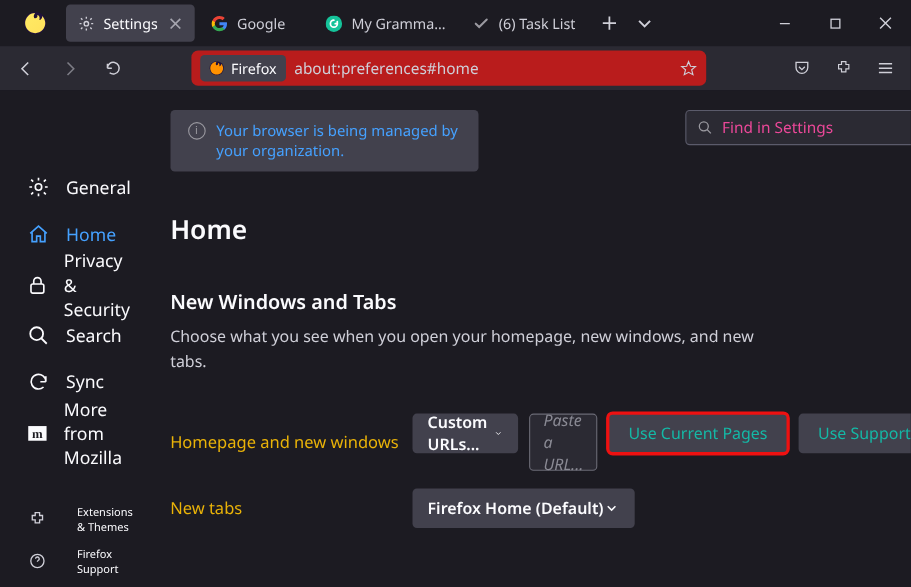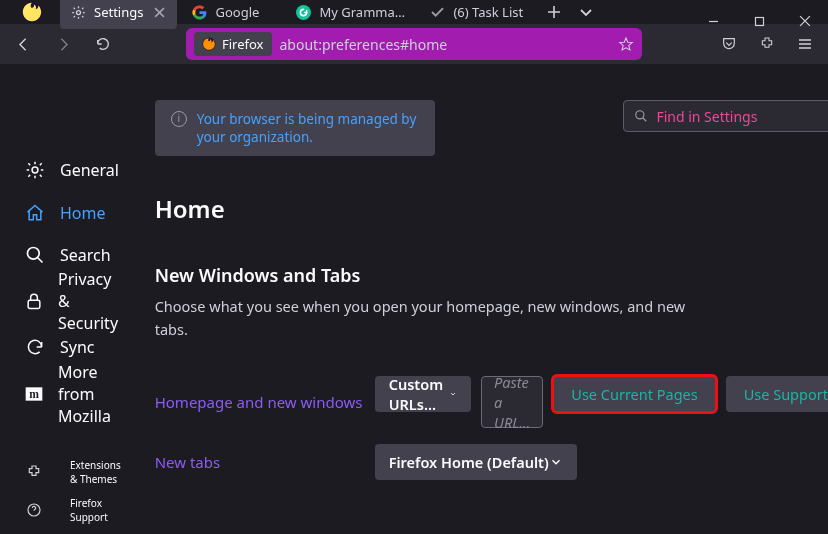--- a/index.html
+++ b/index.html
@@ -7,21 +7,21 @@
     width: 828px; height: 534px;
     background: #1c1b22;
     font-family: "Segoe UI", system-ui, sans-serif;
     font-size: 14px;
     color: #fbfbfe;
     overflow: hidden;
     position: relative;
   }
   
   .tabstrip {
-    height: 24px;
+    height: 42px;
     background: #1c1b22;
     display: flex;
     align-items: center;
     padding: 0 4px;
     gap: 4px;
   }
   .ff-logo { width:28px; height:28px; margin: 0 10px 0 14px; display:flex; align-items:center; justify-content:center;}
   .tab {
     height: 34px;
     border-radius: 4px;
@@ -46,25 +46,25 @@
     height: 40px;
     background: #2b2a33;
     display:flex; align-items:center;
     padding: 0 6px;
     gap: 6px;
   }
   .nav-btn { width:34px; height:32px; display:flex; align-items:center; justify-content:center; color:#cfcfd8; border-radius:4px;}
   .urlbar {
     flex:1;
     height:32px;
-    background:#a21caf;
+    background:#b91c1c;
     border-radius:6px;
     display:flex; align-items:center;
     padding: 0 8px;
-    margin: 0 60px 0 60px;
+    margin: 0 60px 0 48px;
     gap:8px;
   }
   .urlbar .identity {
     background:#42414d;
     height:24px; border-radius:4px;
     display:flex; align-items:center; gap:6px;
     padding:0 8px;
     font-size:13px;
   }
   .urlbar .addr { color:#cfcfd8; font-size:14px;}
@@ -120,21 +120,21 @@
     border-radius:4px;
     display:flex; align-items:center; gap:8px;
     padding:0 10px;
     color:#ec4899;
     font-size:14px;
   }
   h1.page-title { font-size:24px; font-weight:600; margin-top: 36px; color:#fbfbfe;}
   h2.section { font-size:18px; font-weight:600; margin-top: 38px; color:#fbfbfe;}
   .desc { color:#cfcfd8; font-size:14.5px; line-height:1.55; margin-top:8px; max-width: 540px;}
   .row { display:flex; align-items:center; margin-top: 36px; gap: 12px;}
-  .row .lbl { width: 208px; font-size:15px; color:#8b5cf6;}
+  .row .lbl { width: 208px; font-size:15px; color:#eab308;}
   .col { flex:1; display:flex; flex-direction:row; gap:10px;}
   .select {
     background:#42414d;
     border-radius:4px;
     height:36px;
     display:flex; align-items:center; justify-content:space-between;
     padding:0 14px;
     font-size:14.5px; font-weight:600; color:#fbfbfe;
   }
   .chev-down {width:14px;height:14px;}
@@ -317,35 +317,35 @@
     <div class="side-item active">
       <span class="icn">
           <svg width="20" height="20" viewBox="0 0 24 24" stroke="#45a1ff" stroke-width="1.8" fill="none">
             <path d="M3 11l9-8 9 8M5 10v10h5v-6h4v6h5V10"></path>
           </svg>
         </span>
       <span>Home</span>
     </div>
     <div class="side-item">
       <span class="icn">
+          <svg width="20" height="20" viewBox="0 0 24 24" stroke="#fbfbfe" stroke-width="1.8" fill="none">
+            <rect x="5" y="11" width="14" height="10" rx="2"></rect>
+            <path d="M8 11V8a4 4 0 0 1 8 0v3"></path>
+          </svg>
+        </span>
+      <span>Privacy &amp; Security</span>
+    </div>
+    <div class="side-item">
+      <span class="icn">
           <svg width="20" height="20" viewBox="0 0 24 24" stroke="#fbfbfe" stroke-width="2" fill="none">
             <circle cx="10" cy="10" r="7"></circle>
             <path d="M21 21l-6-6"></path>
           </svg>
         </span>
       <span>Search</span>
-    </div>
-    <div class="side-item">
-      <span class="icn">
-          <svg width="20" height="20" viewBox="0 0 24 24" stroke="#fbfbfe" stroke-width="1.8" fill="none">
-            <rect x="5" y="11" width="14" height="10" rx="2"></rect>
-            <path d="M8 11V8a4 4 0 0 1 8 0v3"></path>
-          </svg>
-        </span>
-      <span>Privacy &amp; Security</span>
     </div>
     <div class="side-item">
       <span class="icn">
           <svg width="20" height="20" viewBox="0 0 24 24" stroke="#fbfbfe" stroke-width="1.8" fill="none">
             <path d="M20 12a8 8 0 1 0-2.5 5.8M20 12V6M20 12h-6"></path>
           </svg>
         </span>
       <span>Sync</span>
     </div>
     <div class="side-item">

